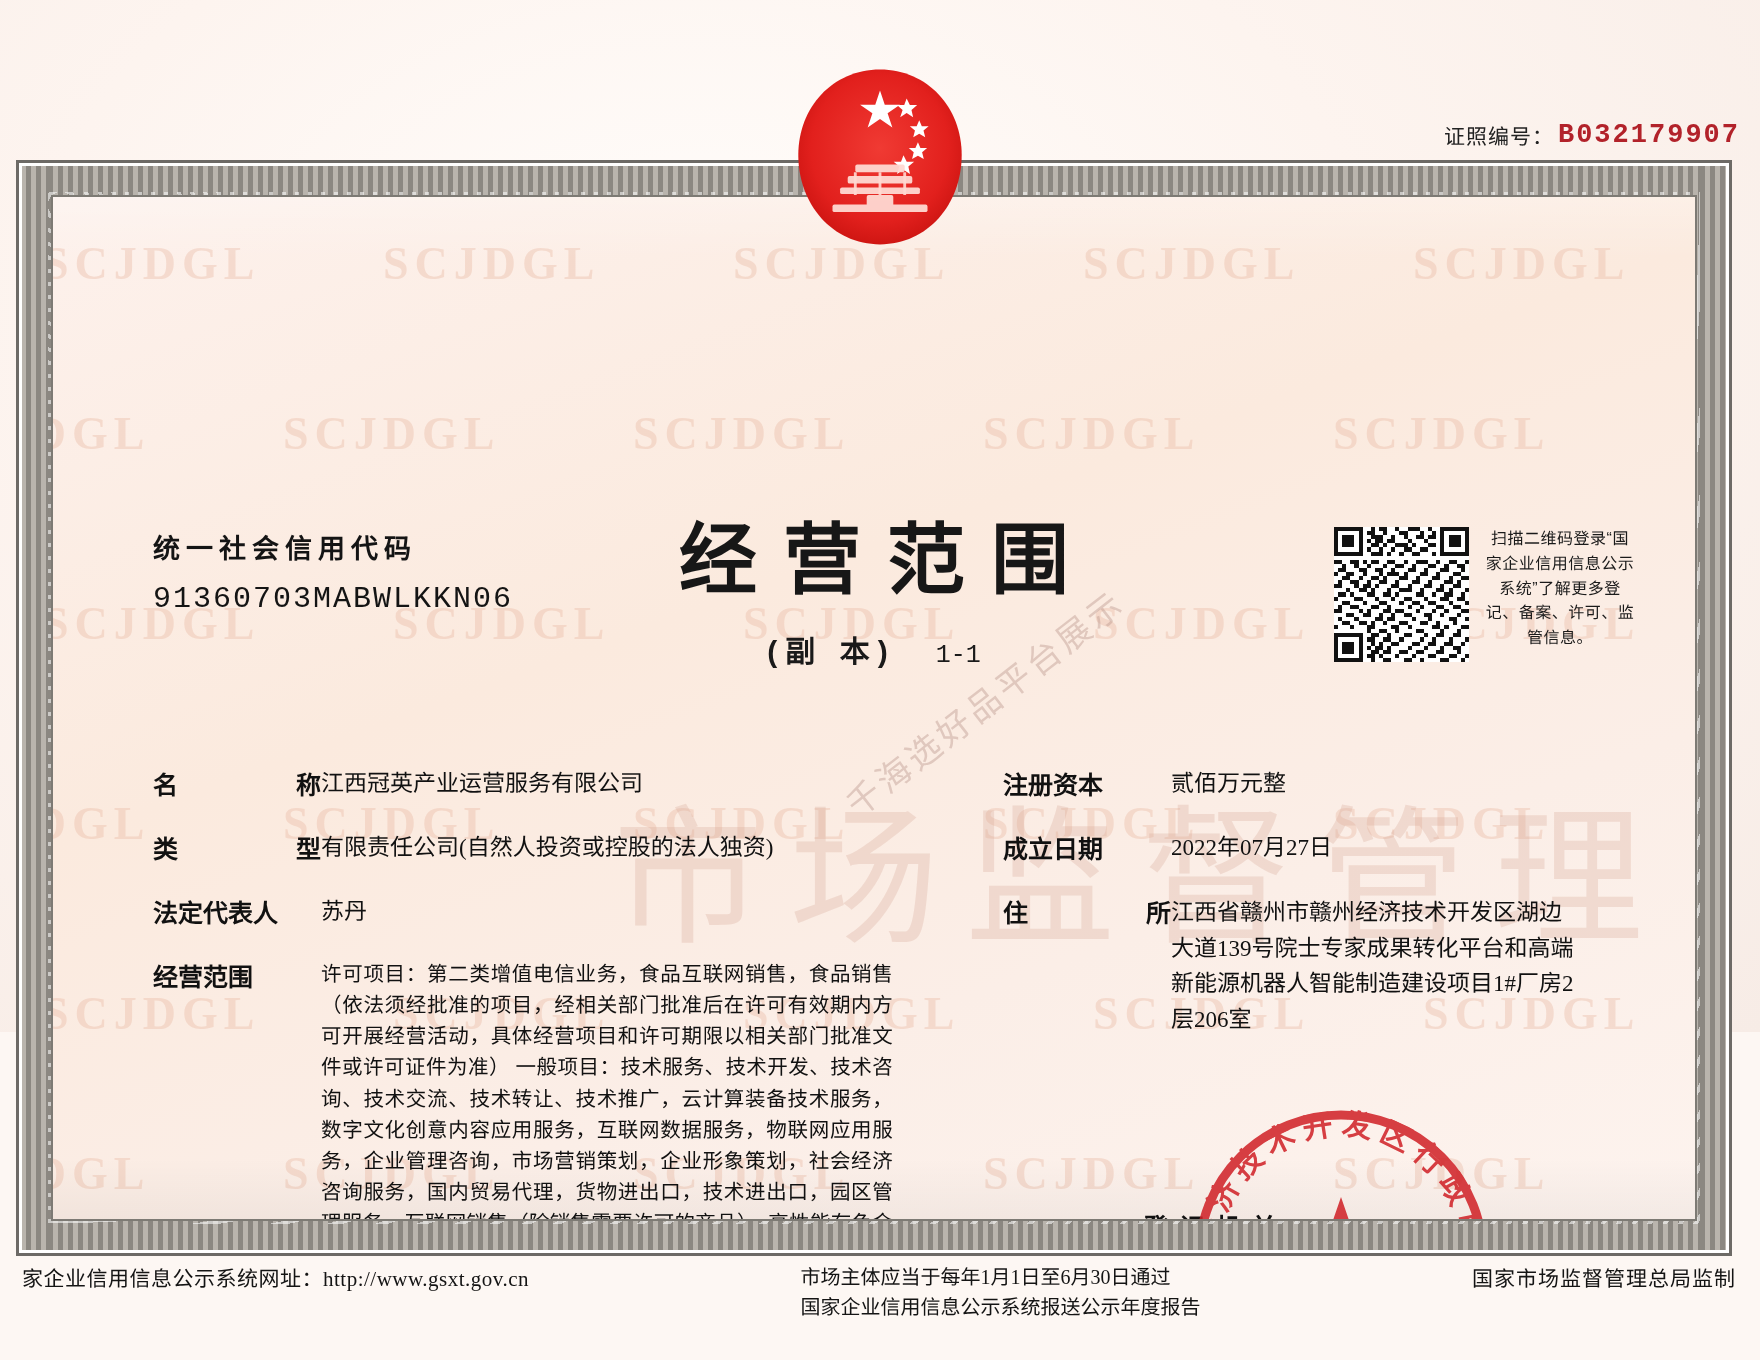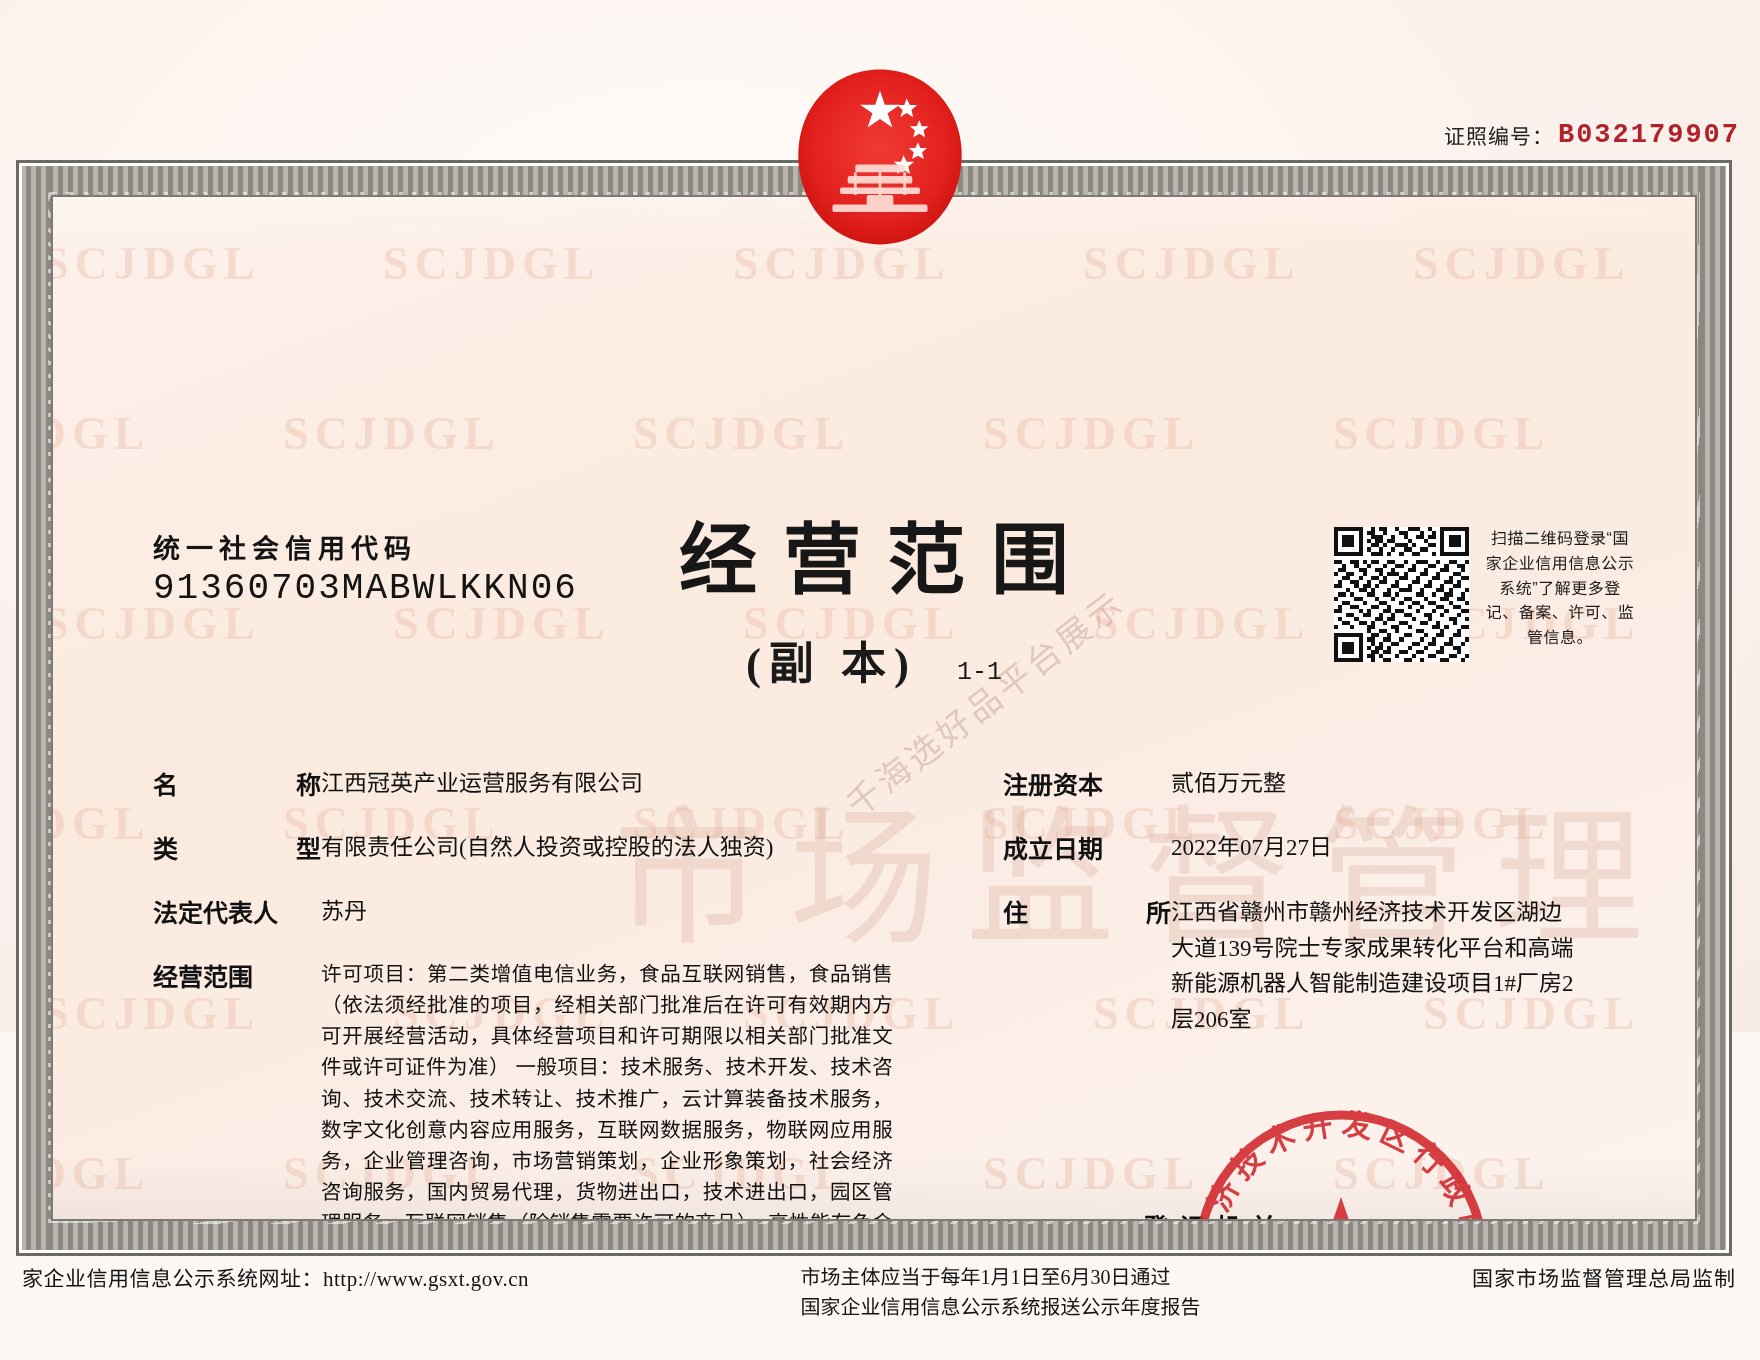--- a/index.html
+++ b/index.html
@@ -96,35 +96,35 @@
   .title-wrap{position:absolute;left:0;right:0;top:300px;text-align:center;z-index:4;}
   .title{
     font-family:"Liberation Serif","DejaVu Serif",serif;
     font-size:78px;font-weight:700;letter-spacing:26px;
     color:#171717;margin-left:26px;
   }
   .subtitle-row{
     margin-top:18px;display:flex;justify-content:center;align-items:baseline;gap:40px;
   }
   .subtitle{
-    font-family:Liberation Serif, serif;
-    font-size:45px;font-weight:700;letter-spacing:8px;color:#1a1a1a;
+    font-family:Liberation Sans, sans-serif;
+    font-size:30px;font-weight:700;letter-spacing:8px;color:#1a1a1a;
   }
   .copy-no{font-size:25px;color:#1a1a1a;font-family:"Liberation Mono",monospace;}
 
   
   .credit{position:absolute;left:100px;top:330px;z-index:4;}
   .credit .cap{
     font-family:"Liberation Serif","DejaVu Serif",serif;
     font-size:27px;font-weight:700;letter-spacing:6px;color:#141414;
   }
   .credit .code{
-    margin-top:2px;
+    margin-top:16px;
     font-family:"Liberation Mono","DejaVu Sans Mono",monospace;
-    font-size:36px;letter-spacing:2px;color:#141414;
+    font-size:30px;letter-spacing:2px;color:#141414;
   }
 
   
   .qr-block{position:absolute;right:60px;top:330px;display:flex;gap:16px;z-index:5;}
   .qr-img{width:135px;height:135px;background:#fff;}
   .qr-text{
     width:150px;font-size:16px;line-height:1.55;color:#1a1a1a;
     font-family:"Liberation Sans",sans-serif;letter-spacing:.5px;text-align:center;
   }
 

